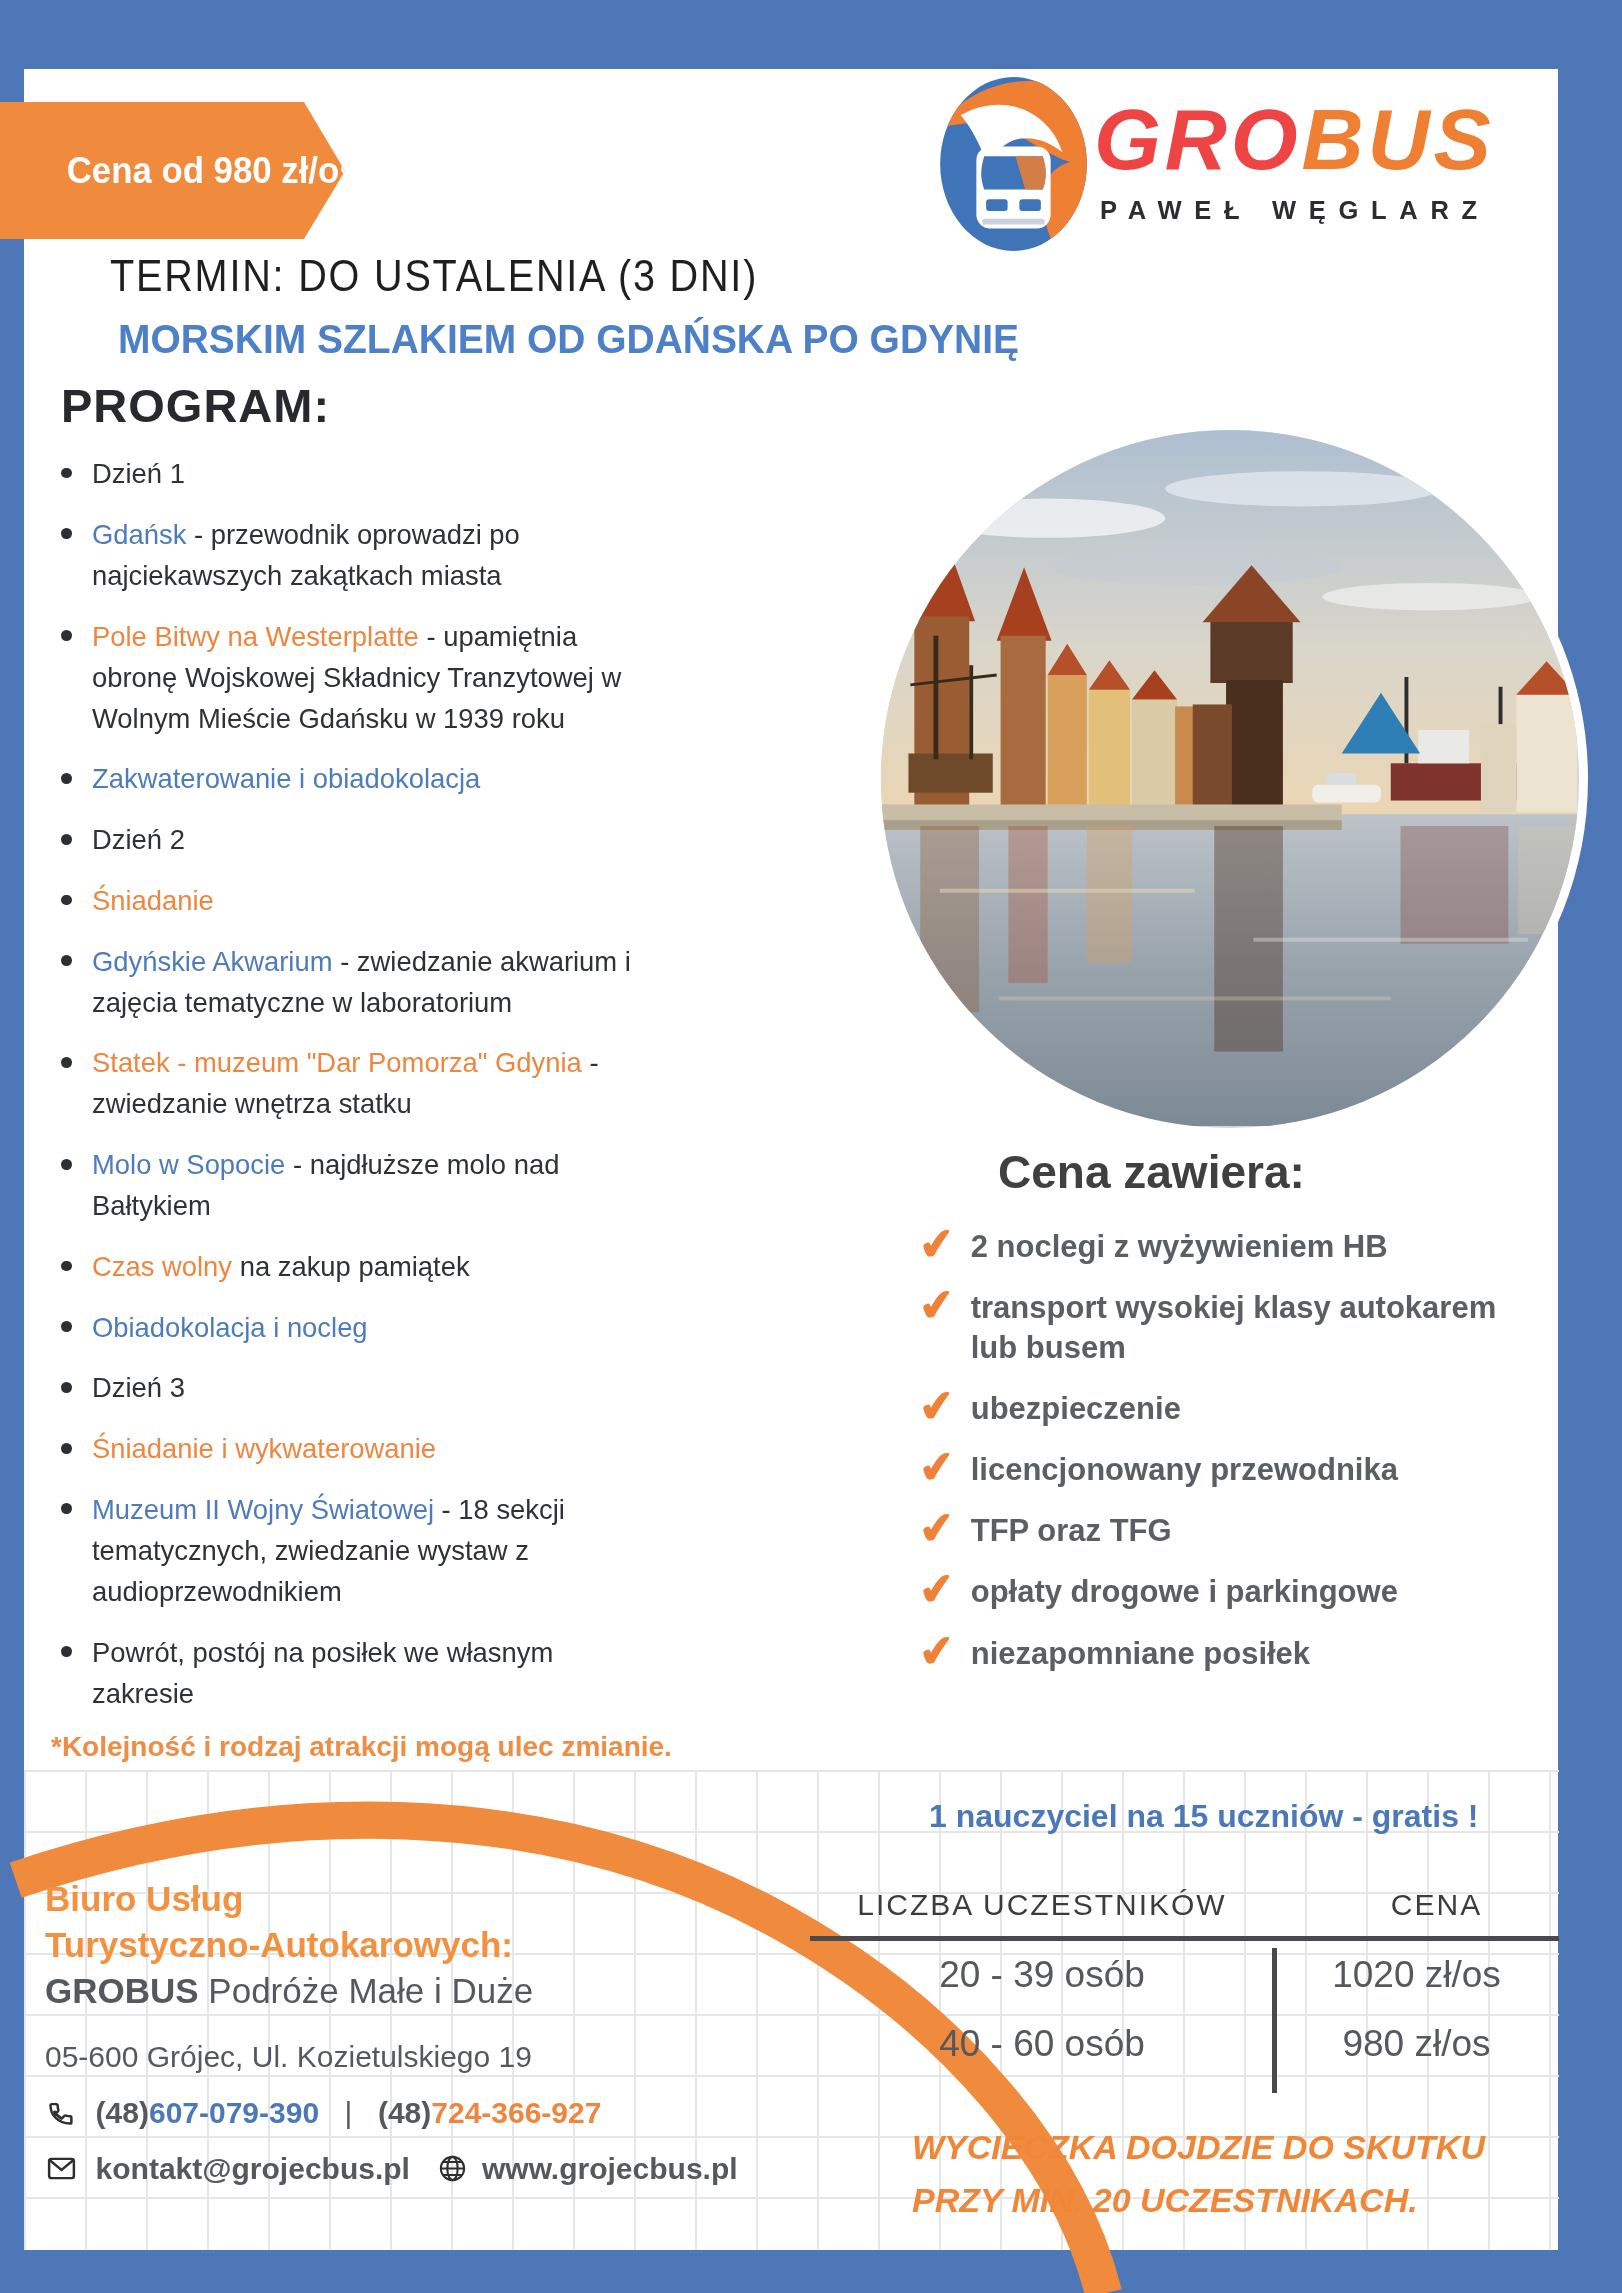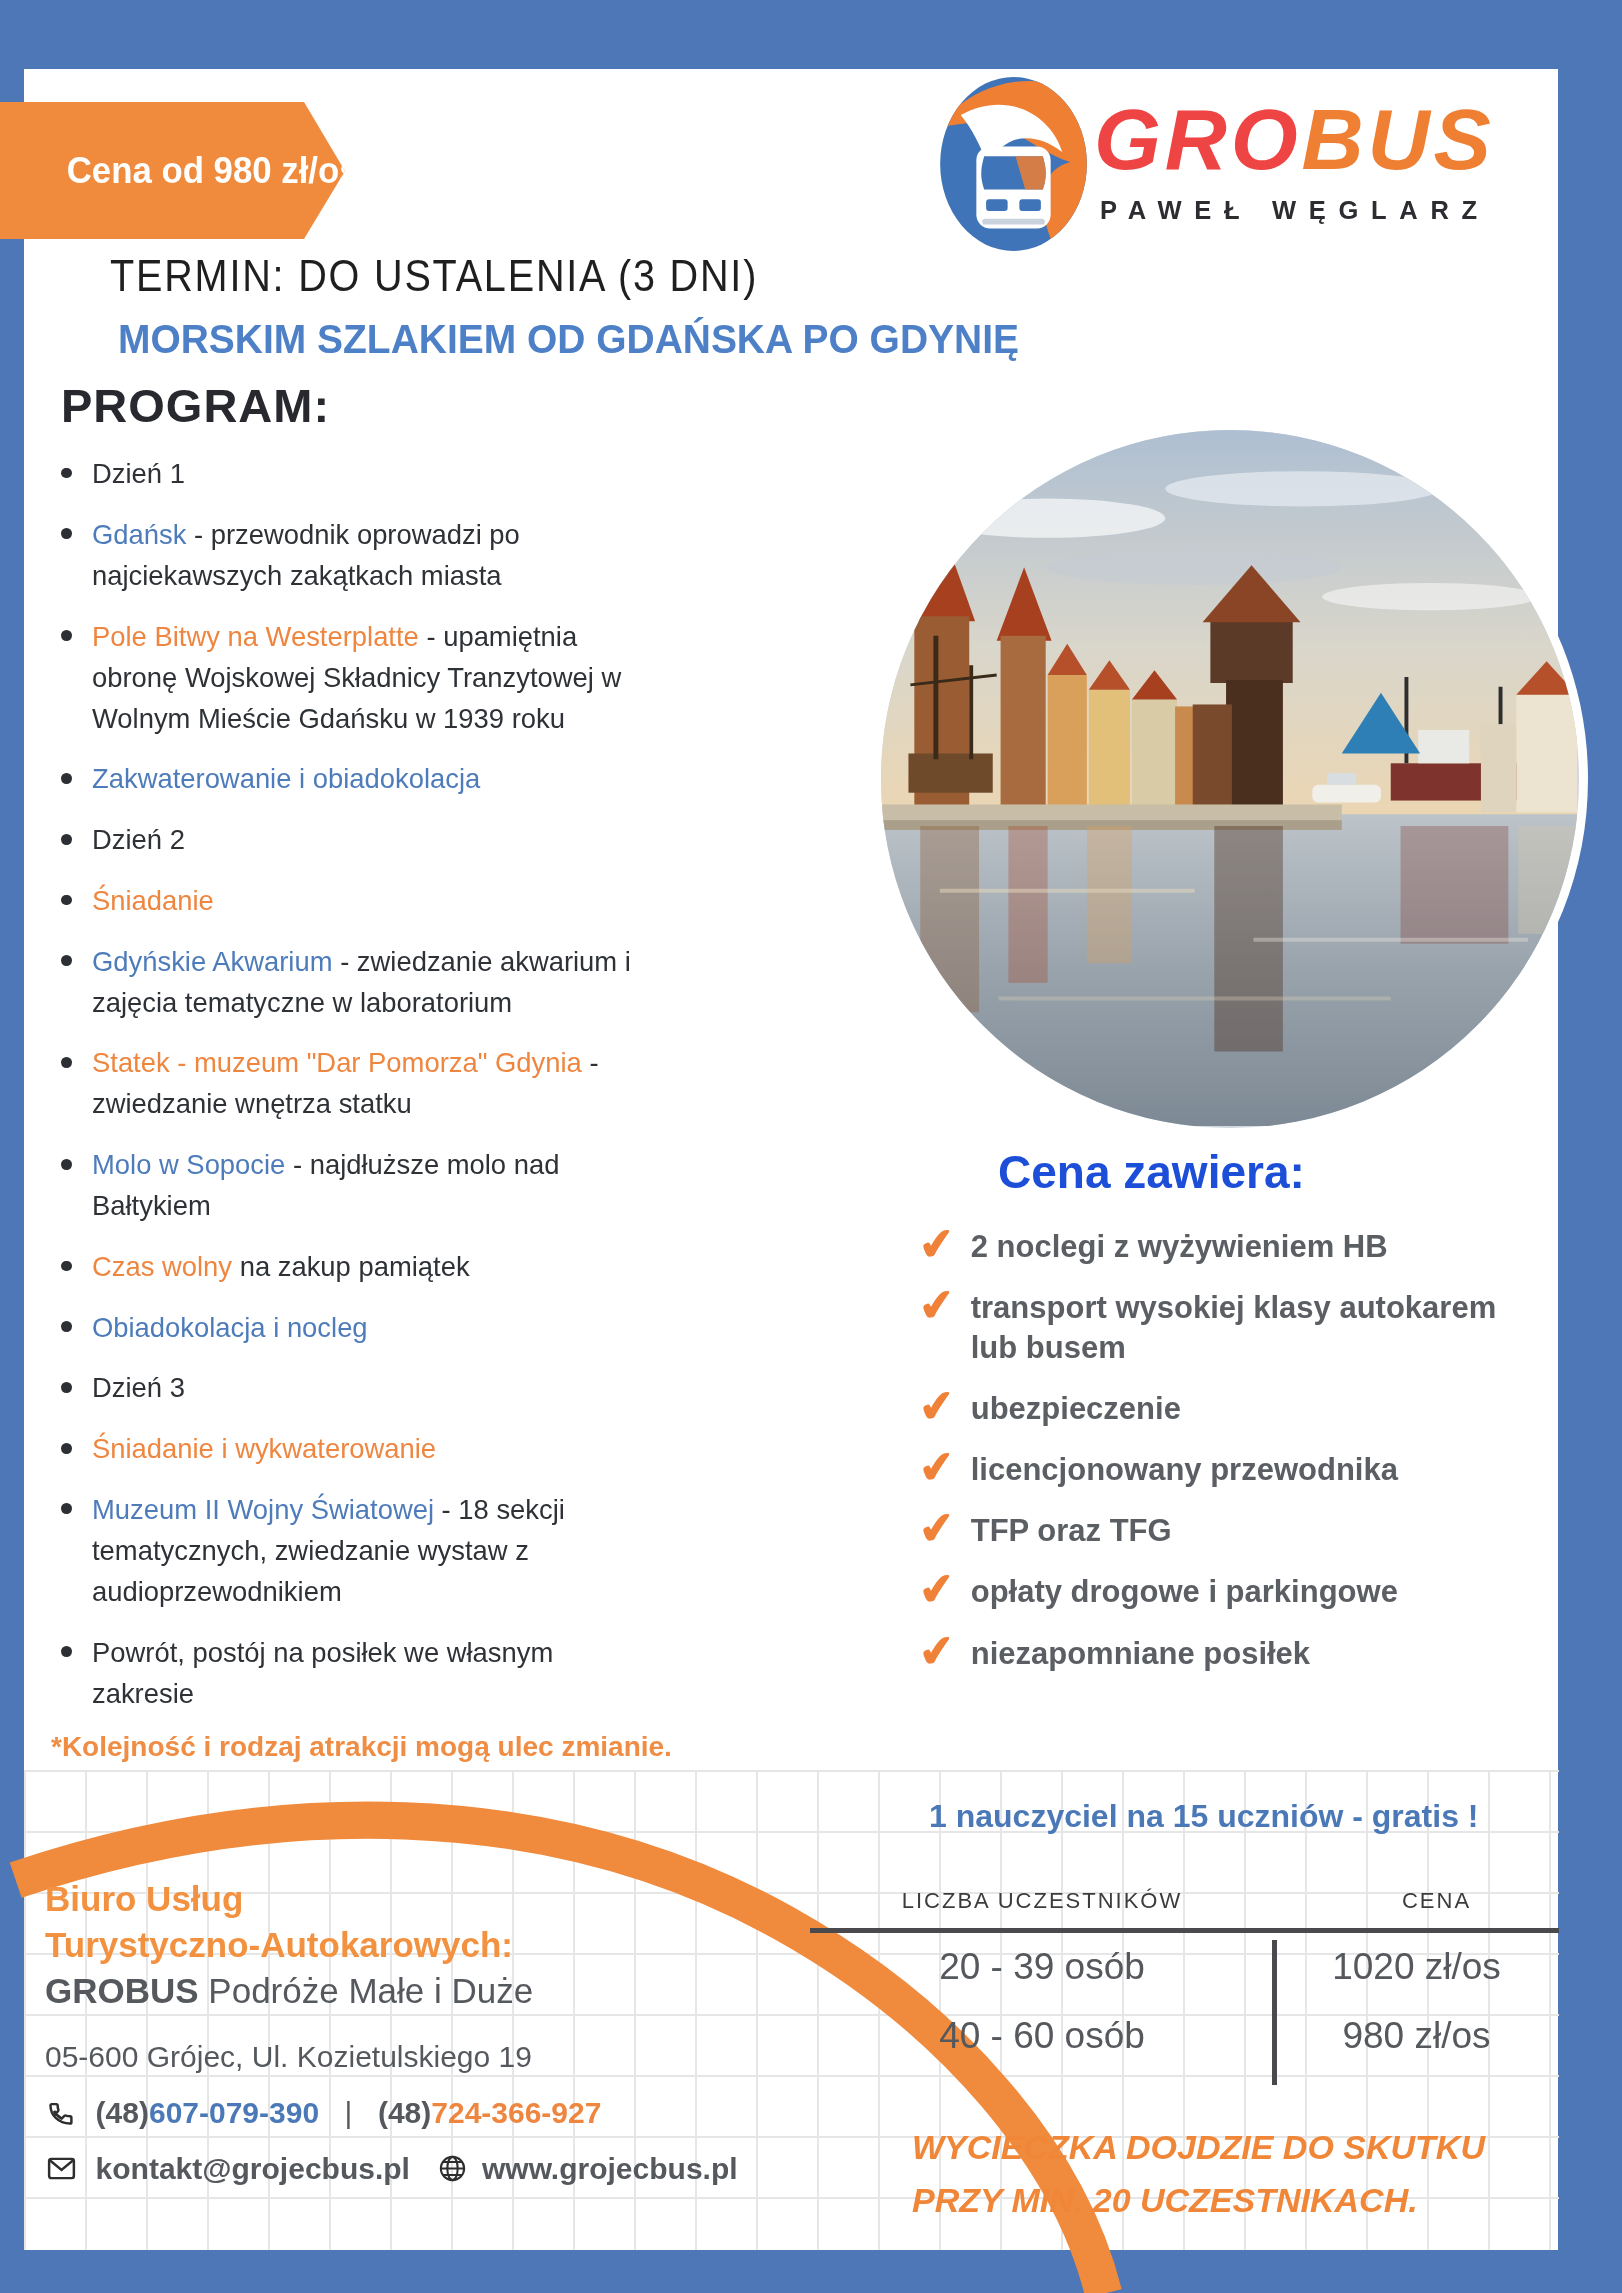--- a/index.html
+++ b/index.html
@@ -53,33 +53,33 @@
   .footnote{position:absolute;left:51px;top:1731px;z-index:4;font-size:28px;font-weight:600;color:#ef8d45;}
 
   
   .photo{position:absolute;left:872px;top:421px;width:716px;height:716px;z-index:5;
          border-radius:50%;border:9.8px solid #ffffff;box-sizing:border-box;overflow:hidden;
          background:#cfd8e0;}
   .photo svg{display:block;}
 
   
   .includes-heading{position:absolute;left:998px;top:1145px;z-index:6;font-size:46px;
-         font-weight:900;color:#1d4ed8;}
+         font-weight:900;color:#404040;}
   .includes{position:absolute;left:919px;top:1223px;width:627px;z-index:6;}
   .inc-item{display:flex;align-items:flex-start;margin-bottom:17.6px;}
   .inc-check{font-size:43px;line-height:1;color:#ef8138;font-weight:700;margin-right:15.7px;
              transform:rotate(-6deg);flex:0 0 auto;}
   .inc-text{font-size:31px;font-weight:600;color:#5b5f64;line-height:1.28;padding-top:3.9px;}
 
   .teacher-note{position:absolute;left:929px;top:1798px;z-index:4;font-size:32px;font-weight:700;
         color:#4b79b8;white-space:nowrap;}
 
   
   .table{position:absolute;left:810px;top:1888px;width:749px;z-index:4;}
-  .t-head{display:flex;font-size:22px;letter-spacing:2px;color:#3c3c3c;gap:40px;}
+  .t-head{display:flex;font-size:30px;letter-spacing:2px;color:#3c3c3c;gap:40px;}
   .t-col1{width:464px;text-align:center;} .t-col2{flex:1;text-align:center;}
   .t-rule{height:4.9px;background:#4a4a4e;margin-top:13.7px;}
   .t-body{position:relative;}
   .t-divider{position:absolute;left:462px;top:7.8px;height:145px;width:4.9px;background:#4a4a4e;}
   .t-row{display:flex;height:69px;align-items:center;font-size:37px;color:#55585c;}
   .t-row:first-child{margin-top:5.9px;}
 
   .notice{position:absolute;left:912px;top:2121px;z-index:4;font-size:34px;font-style:italic;
           font-weight:600;color:#f08638;line-height:1.55;}
 

